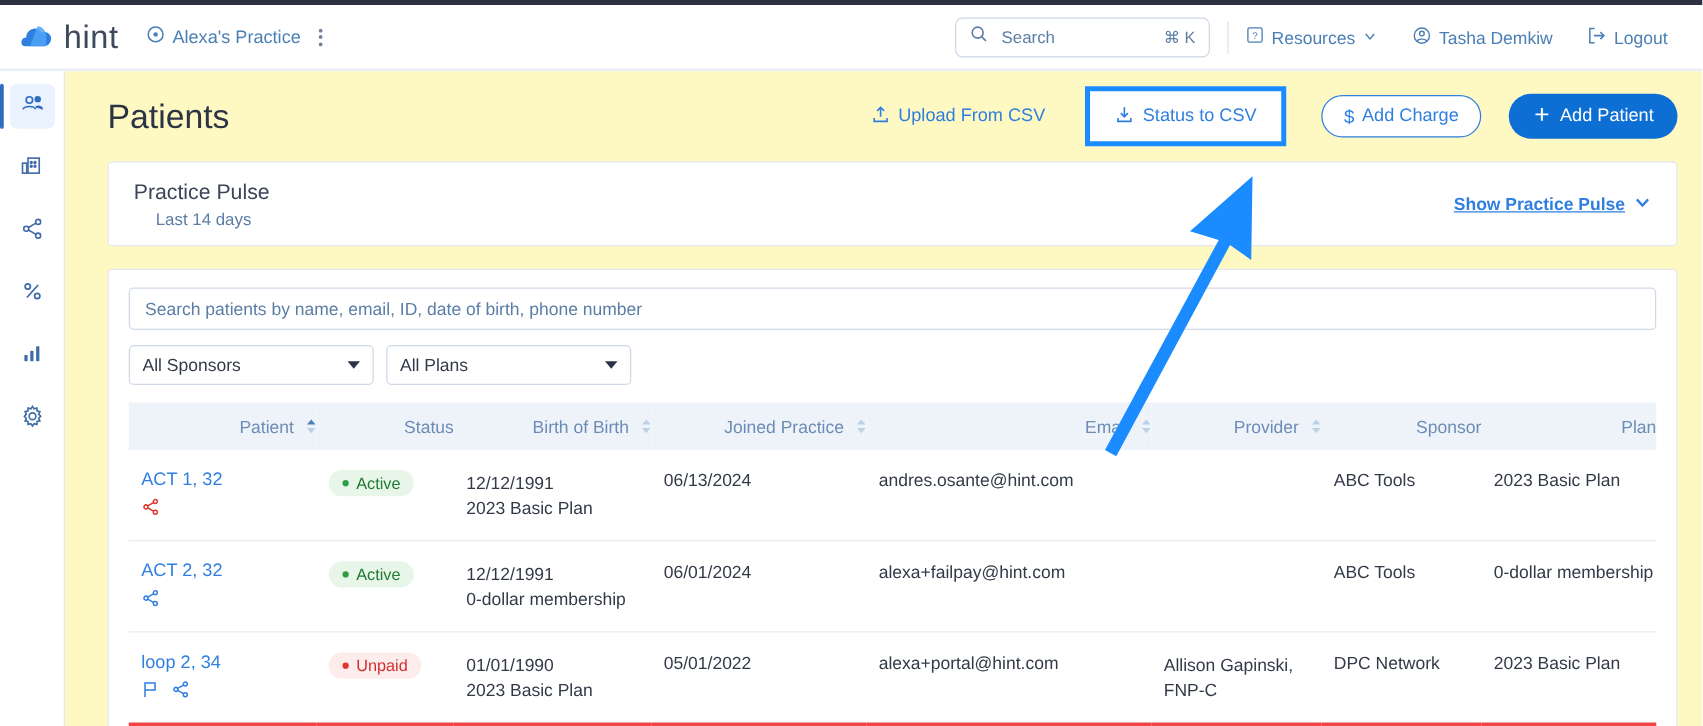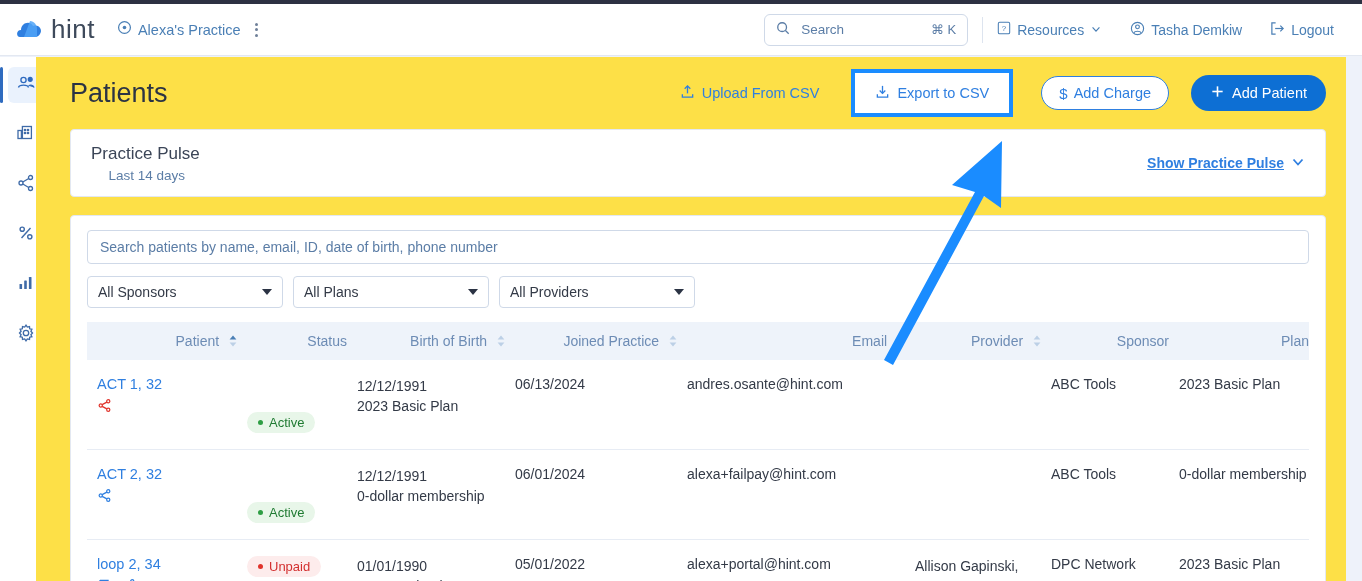--- a/index.html
+++ b/index.html
@@ -50,21 +50,21 @@
     width:36px; height:36px; display:flex; align-items:center; justify-content:center;
     border-radius:6px; position:relative; color:#3f6ba8;
   }
   .side-item.active { background:#eaf2fd; }
   .side-item.active::before {
     content:""; position:absolute; left:-8px; top:0; width:3px; height:36px;
     background:#2f6bbf; border-radius:2px;
   }
 
   
-  .main { position:absolute; top:57px; left:36px; width:1310px; height:524px; background:#fde047; }
+  .main { position:absolute; top:57px; left:52px; width:1310px; height:524px; background:#fef9c3; }
 
   .page-head { display:flex; align-items:center; height:72px; padding:0 20px 0 34px; }
   .page-title { font-size:27px; color:#2b3344; font-weight:400; }
   .actions { margin-left:auto; display:flex; align-items:center; gap:12px; }
   .btn-plain {
     display:flex; align-items:center; gap:7px; font-size:14.5px; color:#2f7fe0;
     padding:0 14px; height:34px; background:transparent; border:none;
   }
   .btn-outline {
     display:flex; align-items:center; gap:6px; font-size:14.5px; color:#2f7fe0;
@@ -113,21 +113,21 @@
   }
   th .sort { display:inline-block; margin-left:6px; position:relative; top:1px; }
   td { padding:16px 0 16px 10px; font-size:14px; color:#333a47; vertical-align:top; border-bottom:1px solid #e7ecf4; }
   tbody tr:last-child td { border-bottom:6px solid #ef4444; }
   .pname { color:#2f7fe0; font-size:14.5px; display:block; }
   .rowicons { display:flex; gap:9px; margin-top:6px; align-items:center; }
   .badge {
     display:inline-flex; align-items:center; gap:6px; font-size:13px;
     border-radius:11px; padding:3px 11px;
   }
-  .badge.active { background:#e8f6e9; color:#1f7a32;margin-top:36px; }
+  .badge.active { background:#e8f6e9; color:#1f7a32; }
   .badge.unpaid { background:#fdecec; color:#d32f2f; }
   .dot { width:5px; height:5px; border-radius:50%; }
   .dot.g { background:#2e9e44; } .dot.r { background:#e0342c; }
   .sub { color:#333a47; }
   .cellwrap { line-height:20px; }
 
   
   .arrow-svg { position:absolute; left:0; top:0; width:1362px; height:581px; pointer-events:none; }
 </style>
 </head>
@@ -293,21 +293,21 @@
 
         <div class="export-highlight">
           <button class="btn-plain">
             <span>
               <svg width="15" height="15" viewBox="0 0 16 16" fill="none" stroke="#2f7fe0" stroke-width="1.4">
                 <polyline points="5,7 8,10 11,7"></polyline>
                   <line x1="8" y1="2" x2="8" y2="10"></line>
                 <polyline points="2.5,11 2.5,14 13.5,14 13.5,11"></polyline>
               </svg>
             </span>
-            <span>Export to CSV</span>
+            <span>Status to CSV</span>
           </button>
         </div>
 
         <button class="btn-outline">
           <span style="font-size:15px;">$</span>
           <span>Add Charge</span>
         </button>
 
         <button class="btn-primary">
           <span>
@@ -346,24 +346,20 @@
 
       <div class="filters">
         <div class="select">
           <span>All Sponsors</span>
           <span class="caret"></span>
         </div>
         <div class="select">
           <span>All Plans</span>
           <span class="caret"></span>
         </div>
-        <div class="select">
-          <span>All Providers</span>
-          <span class="caret"></span>
-        </div>
       </div>
 
       <table>
         <thead>
           <tr>
             <th style="width:150px;">
               <span>Patient</span>
               <span class="sort">
                 <svg width="8" height="12" viewBox="0 0 8 12">
                     <polygon points="4,0.5 7.4,4.6 0.6,4.6" fill="#4a7fb5"></polygon>

